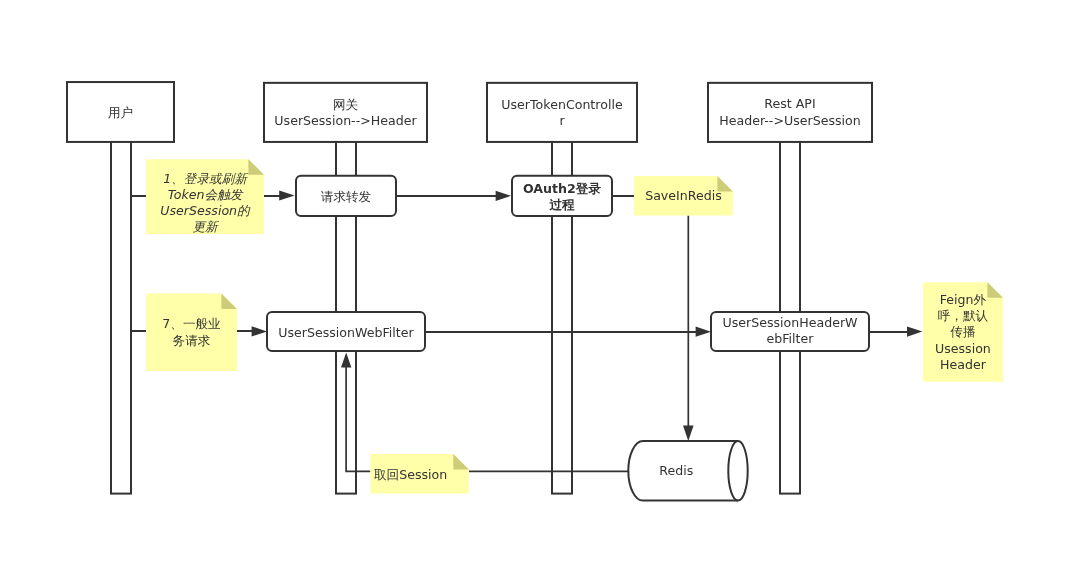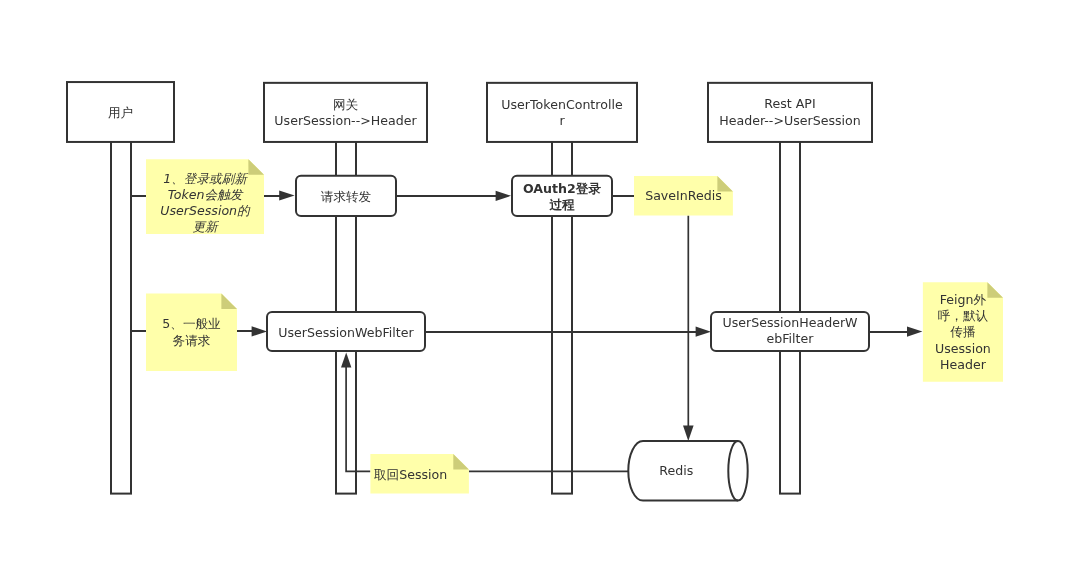--- a/index.html
+++ b/index.html
@@ -119,21 +119,21 @@
 过程</span></div>
 <div class="lbl" style="left:267px;top:313.4px;width:158px;height:39px;border-radius:19px;"><span>UserSessionWebFilter</span></div>
 <div class="lbl" style="left:711px;top:311.9px;width:158px;height:39px;"><span>UserSessionHeaderW
 ebFilter</span></div>
 
 <div class="lbl" style="left:146px;top:160.2px;width:118px;height:86px;font-style:italic;"><span>1、登录或刷新
 Token会触发
 UserSession的
 更新</span></div>
 <div class="lbl" style="left:634px;top:177px;width:98.9px;height:38.5px;"><span>SaveInRedis</span></div>
-<div class="lbl" style="left:146px;top:294.5px;width:91px;height:76.4px;"><span>5、一般业
+<div class="lbl" style="left:146px;top:294.5px;width:91px;height:76.4px;"><span>7、一般业
 务请求</span></div>
 <div class="lbl" style="left:922.9px;top:283.2px;width:80.1px;height:98.6px;"><span>Feign外
 呼，默认
 传播
 Usession
 Header</span></div>
 <div class="lbl" style="left:369.6px;top:456px;width:82px;height:38.4px;"><span>取回Session</span></div>
 
 <div class="lbl" style="left:630.9px;top:441px;width:90.9px;height:59.6px;"><span>Redis</span></div>
 

